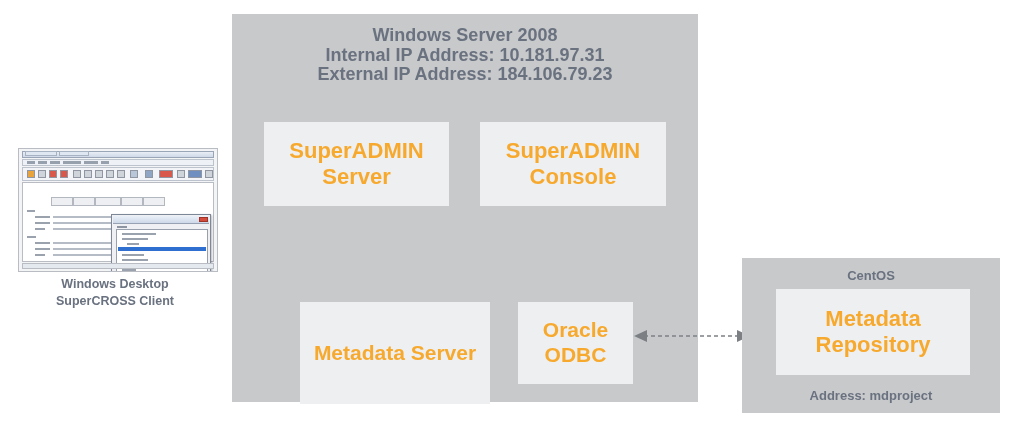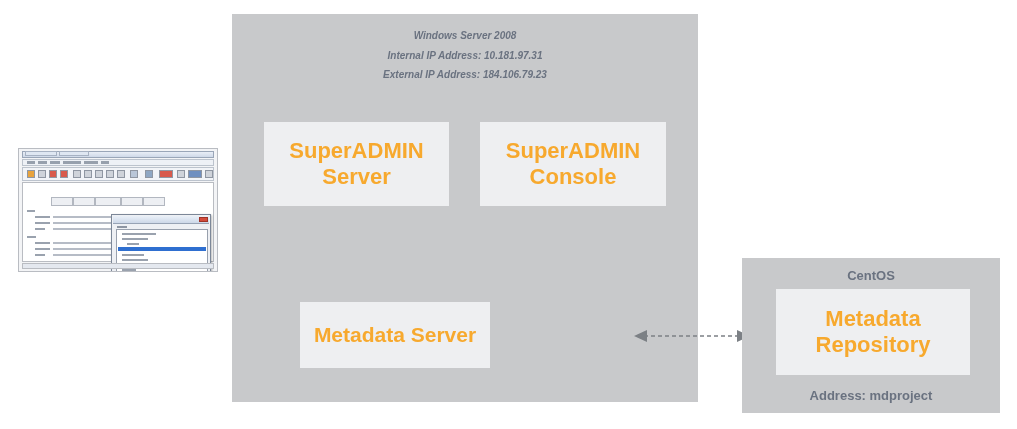--- a/index.html
+++ b/index.html
@@ -38,26 +38,26 @@
     align-items: center;
     justify-content: center;
     text-align: center;
     color: #f7a92e;
     font-weight: bold;
     line-height: 1.18;
   }
 
   
   #server-panel   { left: 232px; top: 14px;  width: 466px; height: 388px; }
-  #server-caption { top: 12px; font-size: 10px; line-height: 19.5px; font-style: italic; }
+  #server-caption { top: 12px; font-size: 18px; line-height: 19.5px; }
 
   #box-sa-server  { left: 32px;  top: 108px; width: 185px; height: 84px; font-size: 22px; }
   #box-sa-console { left: 248px; top: 108px; width: 186px; height: 84px; font-size: 22px; }
   #box-superserver{ left: 32px;  top: 206px; width: 402px; height: 58px; font-size: 22px; }
-  #box-md-server  { left: 68px;  top: 288px; width: 190px; height: 66px; font-size: 21px; }
+  #box-md-server  { left: 68px;  top: 288px; width: 190px; height: 102px; font-size: 21px; }
   #box-oracle     { left: 286px; top: 288px; width: 115px; height: 82px; font-size: 21px; }
 
   
   #centos-panel   { left: 742px; top: 258px; width: 258px; height: 155px; }
   #centos-caption { top: 8px;  font-size: 13px; }
   #centos-host    { bottom: 8px; font-size: 13px; }
   #box-md-repo    { left: 34px; top: 31px; width: 194px; height: 86px; font-size: 22px; }
 
   
   #connector {
@@ -237,32 +237,36 @@
           <div class="dlg-listrow" style="top:34px;width:20px;"></div>
           <div class="dlg-listrow" style="top:39px;width:14px;"></div>
         </div>
 
       </div>
     </div>
 
     <div class="thumb-statusbar"></div>
   </div>
 
+  <div id="client-caption">Windows Desktop
+SuperCROSS Client</div>
 </div>
 
 <div id="server-panel" class="host-panel">
   <div id="server-caption" class="panel-caption">Windows Server 2008
 Internal IP Address: 10.181.97.31
 External IP Address: 184.106.79.23</div>
 
   <div id="box-sa-server" class="comp-box" style="white-space:pre-line;">SuperADMIN
 Server</div>
   <div id="box-sa-console" class="comp-box" style="white-space:pre-line;">SuperADMIN
 Console</div>
   <div id="box-md-server" class="comp-box" style="white-space:pre-line;">Metadata Server</div>
+  <div id="box-oracle" class="comp-box" style="white-space:pre-line;">Oracle
+ODBC</div>
 </div>
 
 <div id="connector">
   <svg width="116" height="22" viewBox="0 0 116 22" xmlns="http://www.w3.org/2000/svg">
     <line x1="10" y1="11" x2="106" y2="11" stroke="#7c8085" stroke-width="1.6" stroke-dasharray="4 3"></line>
     <polygon points="0,11 13,5 13,17" fill="#7c8085"></polygon>
     <polygon points="116,11 103,5 103,17" fill="#7c8085"></polygon>
   </svg>
 </div>
 

